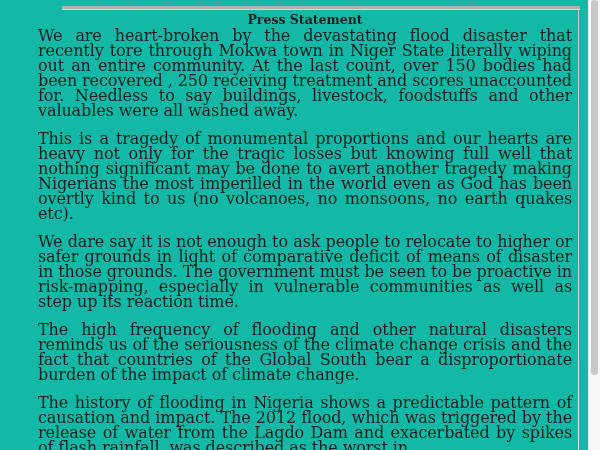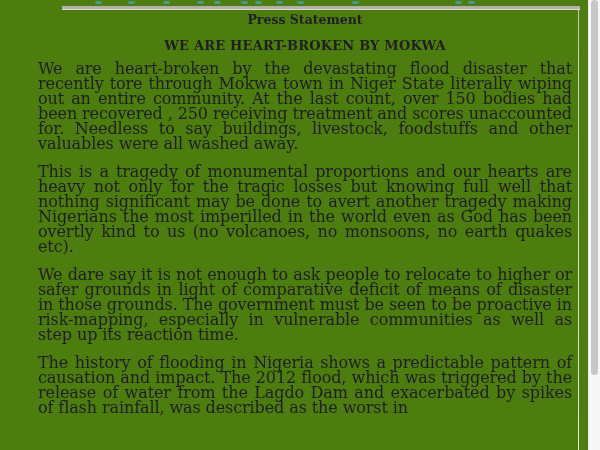--- a/index.html
+++ b/index.html
@@ -1,19 +1,19 @@
 <!DOCTYPE html>
 <html><head>
 <meta charset="utf-8">
 <style>
   html, body { margin: 0; padding: 0; background: #ffffff; }
   .page {
     position: relative;
     width: 600px; height: 450px;
-    background: #4d7c0f;
+    background: #14b8a6;
     overflow: hidden;
     font-family: "DejaVu Serif", serif;
     color: #1f1f1f;
   }
   
   .letterhead-remnant { position: absolute; top: 0; left: 0; width: 600px; height: 5px; }
   .tealmark {
     position: absolute; top: 1px; height: 3px; width: 7px;
     background: #47a0a0; border-radius: 2px; opacity: .85;
   }
@@ -69,25 +69,25 @@
   </div>
 
   <div class="rule"></div>
   <div class="page-edge"></div>
 
   <div class="content">
     <div class="doc-header">
       <div>Press Statement</div>
     </div>
 
-    <div class="doc-title">WE ARE HEART-BROKEN BY MOKWA</div>
 
     <p class="body">We are heart-broken by the devastating flood disaster that recently tore through Mokwa town in Niger State literally wiping out an  entire community. At the last count, over 150 bodies had been recovered , 250 receiving treatment and  scores unaccounted for. Needless to say buildings, livestock, foodstuffs and other valuables were all washed away.</p>
     <p class="body">This is a tragedy  of monumental proportions  and our hearts are heavy not only for the tragic losses but knowing full well that nothing significant may be done to avert another tragedy making Nigerians the most imperilled in the world even as God has been overtly kind to us (no volcanoes, no monsoons, no earth quakes etc).</p>
     <p class="body">We dare say it is not enough to ask people to relocate to higher or safer grounds in light of comparative deficit of means of disaster in those grounds. The government must be seen to  be proactive in risk-mapping, especially in vulnerable communities as well as step up its reaction time.</p>
+    <p class="body">The high frequency of flooding and other natural disasters reminds us of the seriousness of the climate change crisis and the fact that countries of the Global South bear a disproportionate burden of the impact of climate change.</p>
     <p class="body clipped">The history of flooding in Nigeria shows a predictable pattern of causation and impact. The 2012 flood, which was triggered by the release of water from the Lagdo Dam and exacerbated by spikes of flash rainfall, was described as the worst in</p>
 
   </div>
 
   <div class="scrollbar-track">
     <div class="scrollbar-thumb"></div>
   </div>
 
 </div>
 

